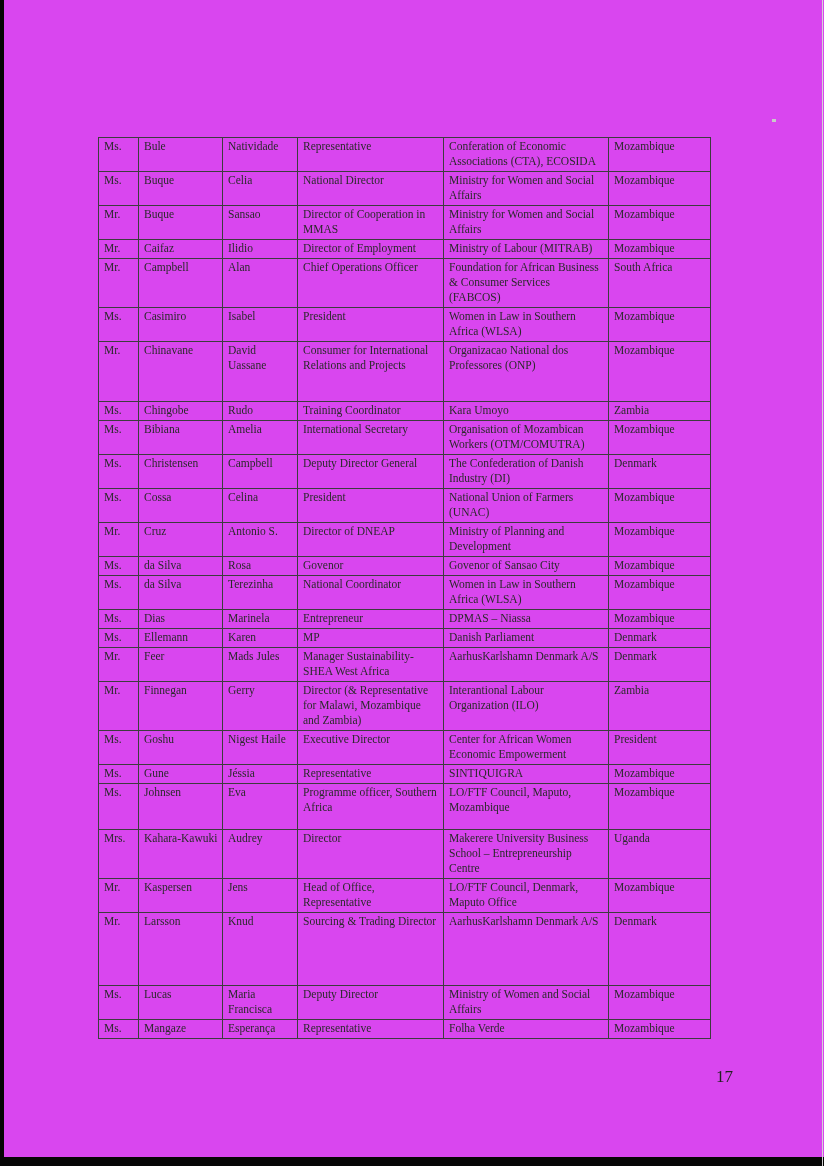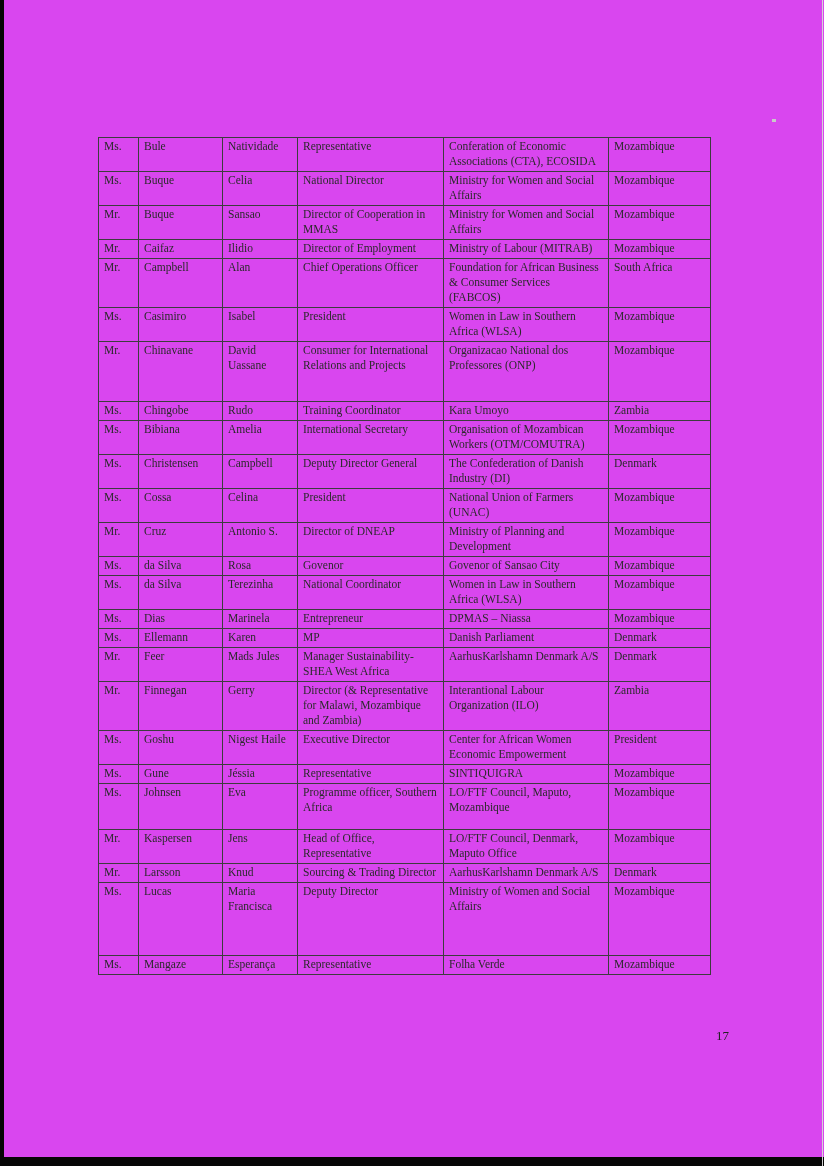--- a/index.html
+++ b/index.html
@@ -54,22 +54,22 @@
   td.c-title    { border-right: none; }
   td.c-surname  { border-left: none; border-right: none; }
   td.c-first_name { border-left: none; margin-left: 8px; }
   
   tbody tr:nth-child(7)  td { height: 56px; }
   tbody tr:nth-child(21) td { height: 42px; }
   tbody tr:nth-child(24) td { height: 69px; }
   tbody tr:nth-child(5)  td { height: 42px; }
   .page-number {
     position: absolute;
-    left: 716px; top: 1028px;
-    font-size: 13px;
+    left: 716px; top: 1067px;
+    font-size: 17px;
     color: #222;
   }
 </style>
 </head>
 <body>
 
 <div class="page">
 
   <div class="edge-left"></div>
   <div class="edge-bottom"></div>
@@ -248,20 +248,28 @@
         </tr>
         <tr>
           <td class="c-title">Ms.</td>
           <td class="c-surname">Johnsen</td>
           <td class="c-first_name">Eva</td>
           <td class="c-position">Programme officer, Southern Africa</td>
           <td class="c-organization">LO/FTF Council, Maputo, Mozambique</td>
           <td class="c-country">Mozambique</td>
         </tr>
         <tr>
+          <td class="c-title">Mrs.</td>
+          <td class="c-surname">Kahara-Kawuki</td>
+          <td class="c-first_name">Audrey</td>
+          <td class="c-position">Director</td>
+          <td class="c-organization">Makerere University Business School – Entrepreneurship Centre</td>
+          <td class="c-country">Uganda</td>
+        </tr>
+        <tr>
           <td class="c-title">Mr.</td>
           <td class="c-surname">Kaspersen</td>
           <td class="c-first_name">Jens</td>
           <td class="c-position">Head of Office, Representative</td>
           <td class="c-organization">LO/FTF Council, Denmark, Maputo Office</td>
           <td class="c-country">Mozambique</td>
         </tr>
         <tr>
           <td class="c-title">Mr.</td>
           <td class="c-surname">Larsson</td>

